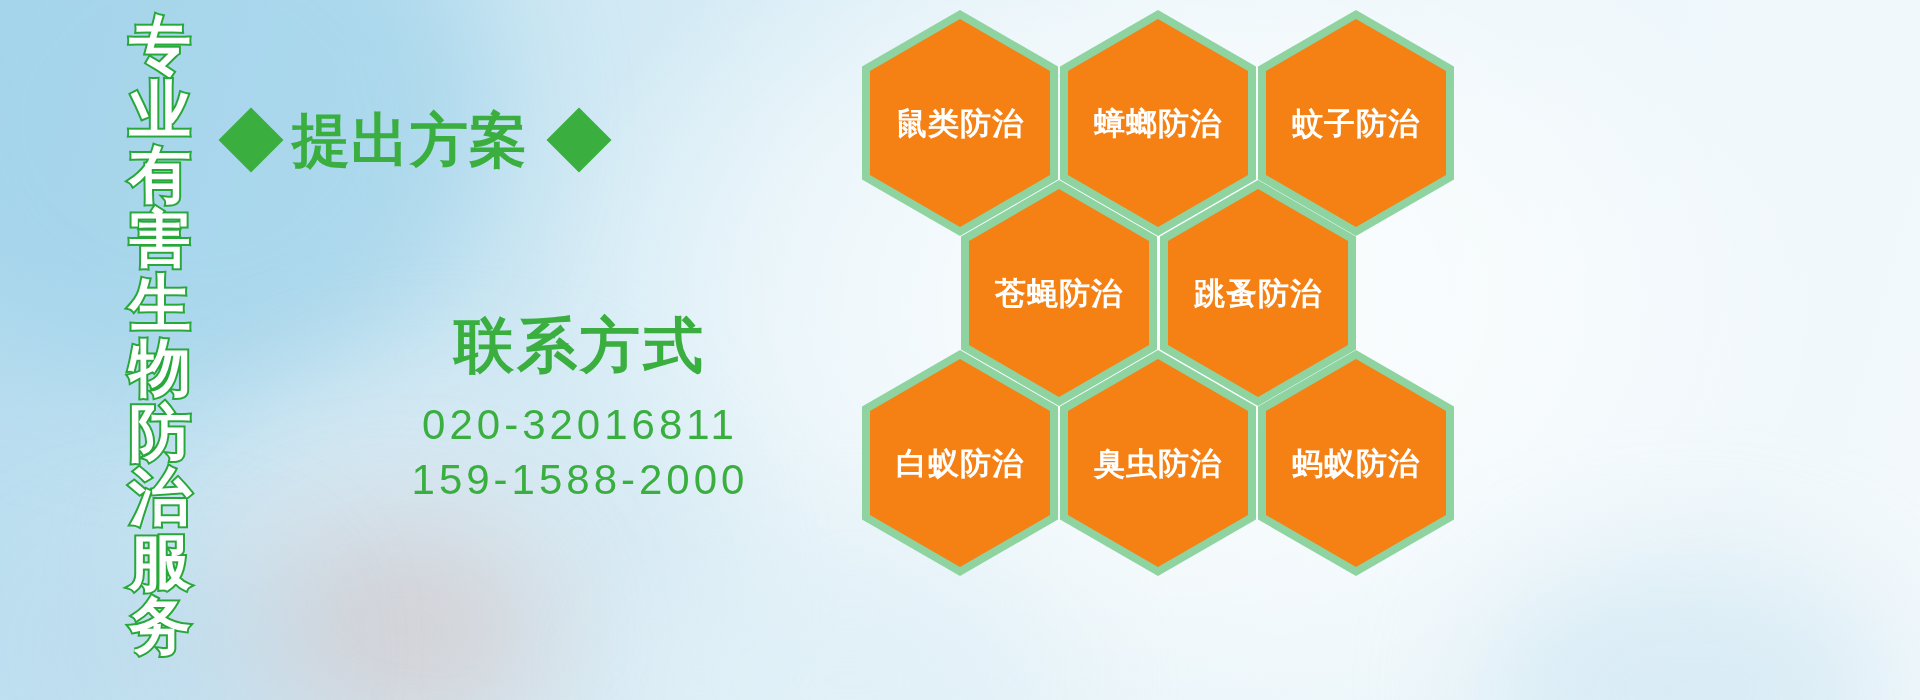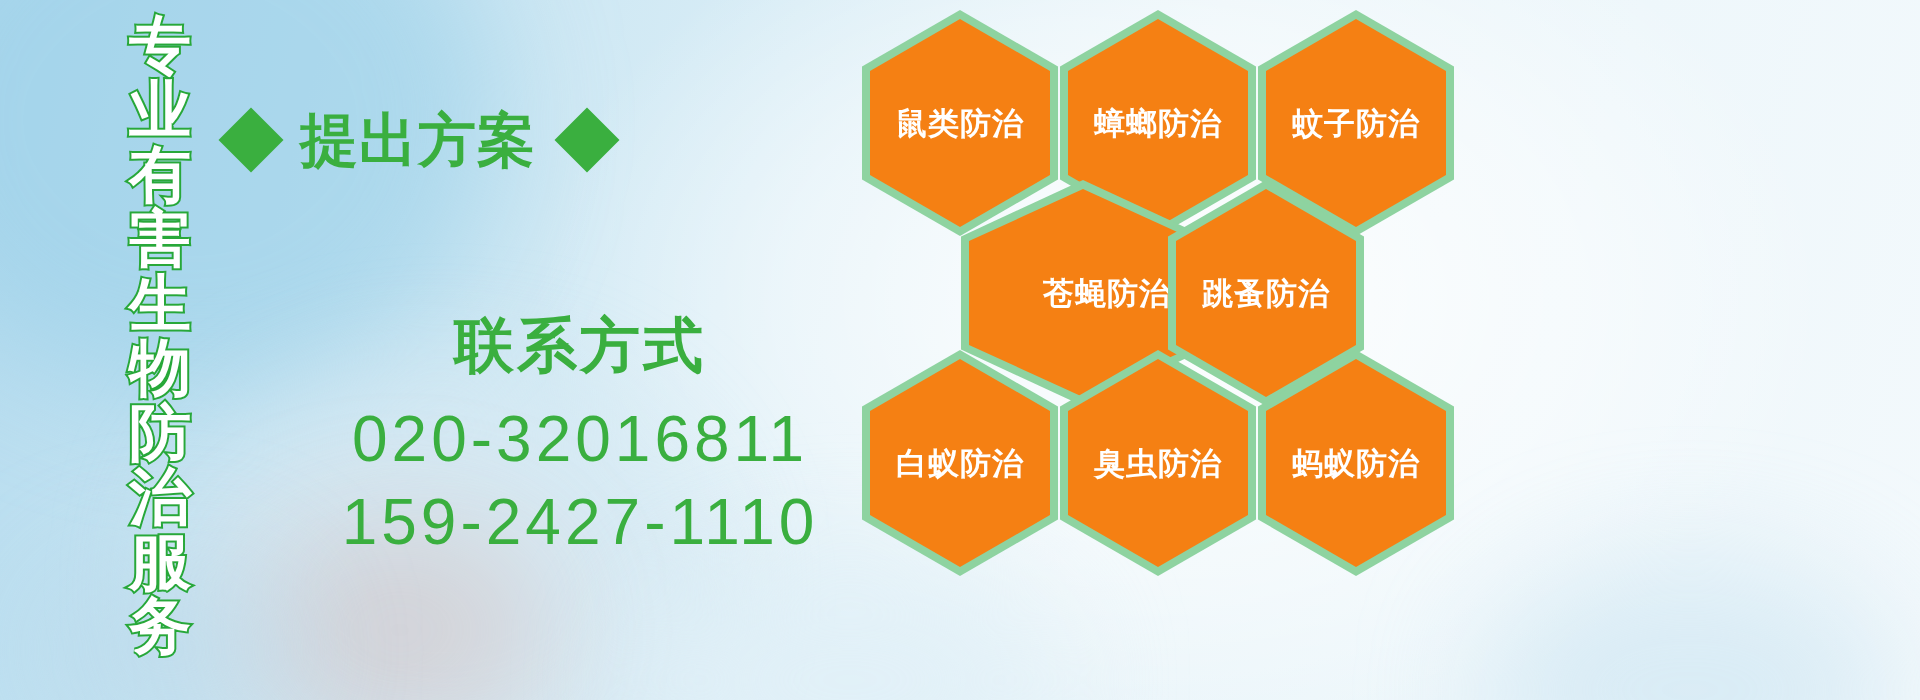--- a/index.html
+++ b/index.html
@@ -70,21 +70,20 @@
   }
   .feature-row {
     display: flex;
     align-items: center;
     height: 108px;
   }
   .feature-item {
     display: flex;
     align-items: center;
     color: #3aaf3f;
-    gap: 8px;
   }
   .diamond-icon {
     width: 46px;
     height: 46px;
     background: #3aaf3f;
     transform: rotate(45deg);
     margin-right: 18px;
     flex: 0 0 auto;
   }
   .feature-label {
@@ -106,21 +105,21 @@
     color: #3aaf3f;
   }
   .contact-title {
     font-size: 60px;
     font-weight: bold;
     letter-spacing: 3px;
     line-height: 1.2;
     margin-bottom: 16px;
   }
   .contact-phone {
-    font-size: 64px;
+    font-size: 42px;
     font-weight: normal;
     letter-spacing: 4px;
     line-height: 1.3;
   }
 
   
   .honeycomb {
     position: absolute;
     left: 862px;
     top: 0px;
@@ -182,41 +181,41 @@
       <span class="feature-gap"></span>
       <div class="feature-item">
         <span class="diamond-icon"></span>
       </div>
     </div>
   </div>
 
   <div class="contact">
     <div class="contact-title">联系方式</div>
     <div class="contact-phone">020-32016811</div>
-    <div class="contact-phone">159-2427-1110</div>
+    <div class="contact-phone">159-1588-2000</div>
   </div>
 
   <div class="honeycomb" id="honeycomb">
       <div class="hex-cell" style="left: 0px; top: 10px;">
         <div class="hex-inner"></div>
         <span class="hex-label">鼠类防治</span>
       </div>
       <div class="hex-cell" style="left: 396px; top: 10px;">
         <div class="hex-inner"></div>
         <span class="hex-label">蚊子防治</span>
       </div>
       <div class="hex-cell" style="left: 198px; top: 10px;">
         <div class="hex-inner"></div>
         <span class="hex-label">蟑螂防治</span>
       </div>
-      <div class="hex-cell" style="left: 99px; top: 180px; padding-left: 48px;">
+      <div class="hex-cell" style="left: 99px; top: 180px;">
         <div class="hex-inner"></div>
         <span class="hex-label">苍蝇防治</span>
       </div>
-      <div class="hex-cell" style="left: 306px; top: 180px; text-align: center;">
+      <div class="hex-cell" style="left: 298px; top: 180px; text-align: center;">
         <div class="hex-inner"></div>
         <span class="hex-label">跳蚤防治</span>
       </div>
       <div class="hex-cell" style="left: 198px; top: 350px;">
         <div class="hex-inner"></div>
         <span class="hex-label">臭虫防治</span>
       </div>
       <div class="hex-cell" style="left: 0px; top: 350px;">
         <div class="hex-inner"></div>
         <span class="hex-label">白蚁防治</span>

